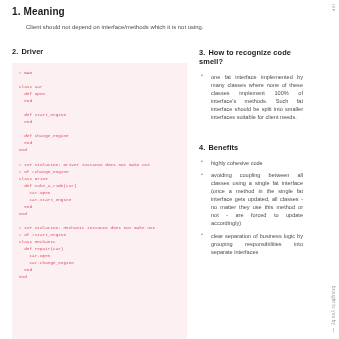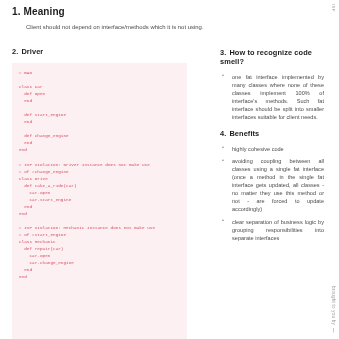--- a/index.html
+++ b/index.html
@@ -69,30 +69,30 @@
     font-size: 4.35px;
     line-height: 1.62;
     white-space: pre;
     color: #d94a5e;
     letter-spacing: 0.01px;
   }
 
   
   .col-right {
     position: absolute;
-    left: 220px;
+    left: 199px;
     top: 48px;
     width: 104px;
   }
   .sec-recognize .h-num,
   .sec-benefits .h-num {
     font-size: 7.4px;
     line-height: 1.28;
   }
-  .sec-benefits { margin-top: 8px; }
+  .sec-benefits { margin-top: 22px; }
 
   ul.bullets {
     margin: 6px 0 0 0;
     padding: 0;
     list-style: none;
   }
   ul.bullets > li {
     position: relative;
     padding-left: 12px;
     margin-bottom: 4.5px;

